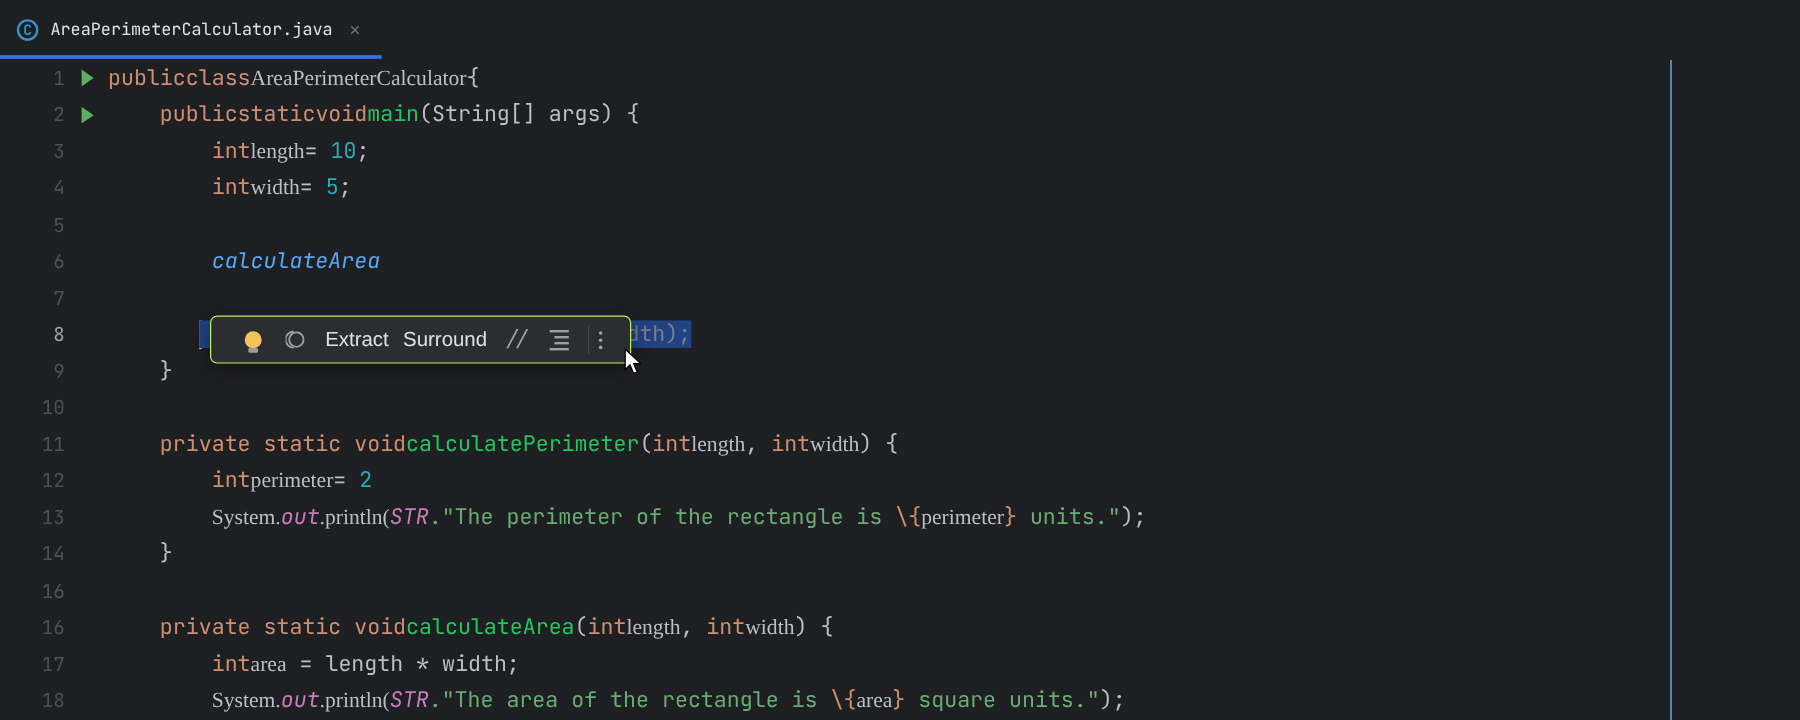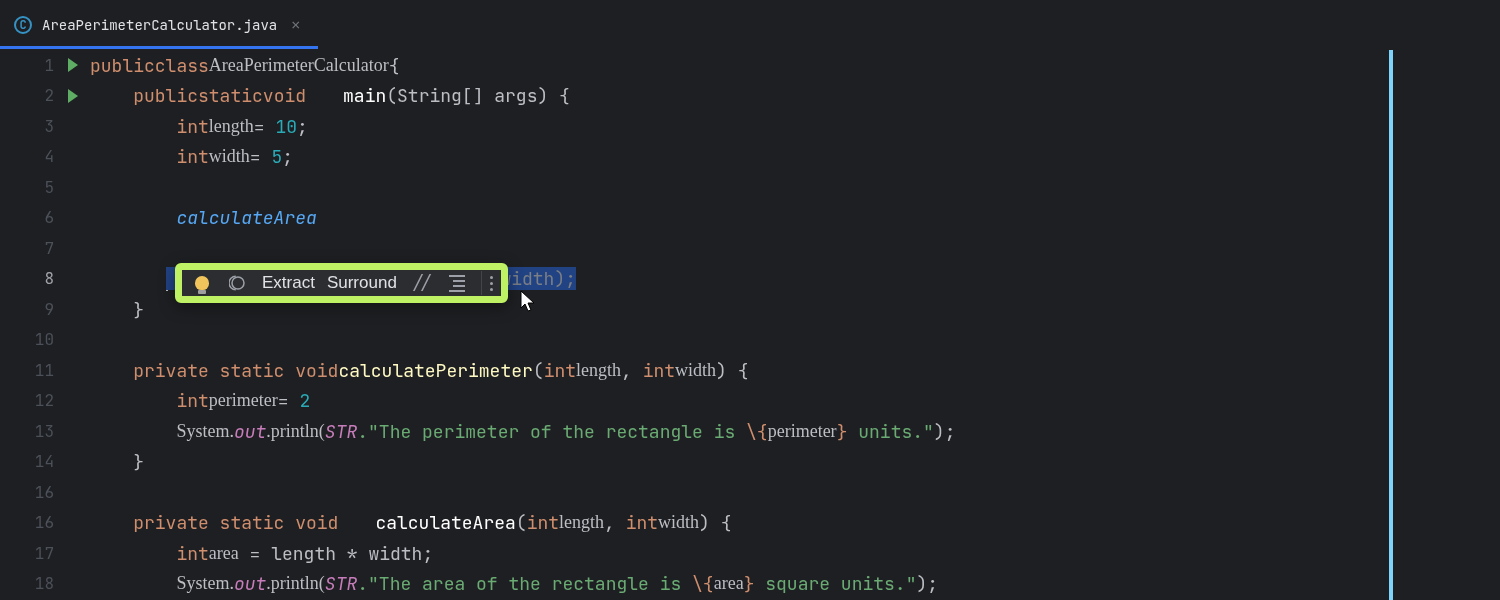--- a/index.html
+++ b/index.html
@@ -81,38 +81,38 @@
     height: 0;
     border-left: 10px solid #5fad65;
     border-top: 7px solid transparent;
     border-bottom: 7px solid transparent;
     margin-left: 4px;
   }
   .gutter-line .line-num { min-width: 22px; text-align: right; }
   .code {
     flex: 1;
     position: relative;
-    border-right: 4px solid #7dd3fc;
+    border-right: 1px solid #7dd3fc;
     margin-right: 107px;
   }
   .code-line {
     height: 30.5px;
     display: flex;
     align-items: center;
     white-space: pre;
     padding-left: 0;
   }
   .kw { color: #cf8e6d; }
-  .fn { color: #ffffff; padding-left: 37px; }
+  .fn { color: #22c55e; }
   .fnitalic { color: #56a8f5; font-style: italic; }
   .num { color: #2aacb8; }
   .str { color: #6aab73; }
   .comment { color: #7a7e85; }
   .field { color: #c77dbb; font-style: italic; }
-  .dimmed { color: #fef9c3; }
+  .dimmed { color: #22c55e; }
   .paren { color: #bcbec4; }
   .var { color: #bcbec4; font-family: Liberation Serif, serif; }
   .esc { color: #cf8e6d; }
   
   .selection-line {
     background: #214283;
     display: inline;
   }
   .sel-cursor {
     display: inline-block;
@@ -121,27 +121,27 @@
     background: #bcbec4;
     vertical-align: middle;
     margin-right: -2px;
   }
 
   .floating-toolbar {
     position: absolute;
     left: 175px;
     top: 263px;
     background: #2b2d30;
-    border: 7px solid #bef264;
+    border: 1px solid #bef264;
     border-radius: 6px;
     box-shadow: 0 4px 16px rgba(0,0,0,0.4);
     display: flex;
     align-items: center;
     height: 40px;
-    padding: 0 8px;
+    padding: 0 23px;
     gap: 12px;
     z-index: 10;
   }
   .tb-icon {
     display: flex;
     align-items: center;
     justify-content: center;
     width: 24px;
     height: 24px;
     cursor: pointer;

